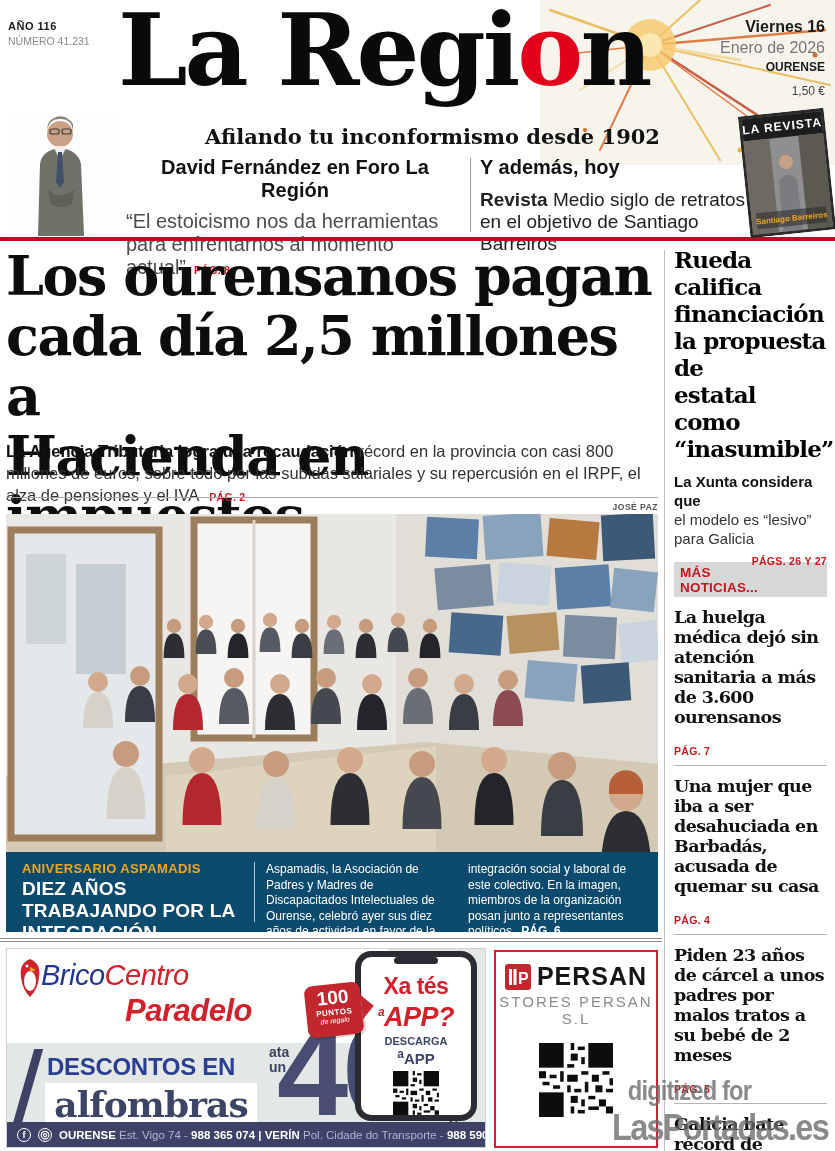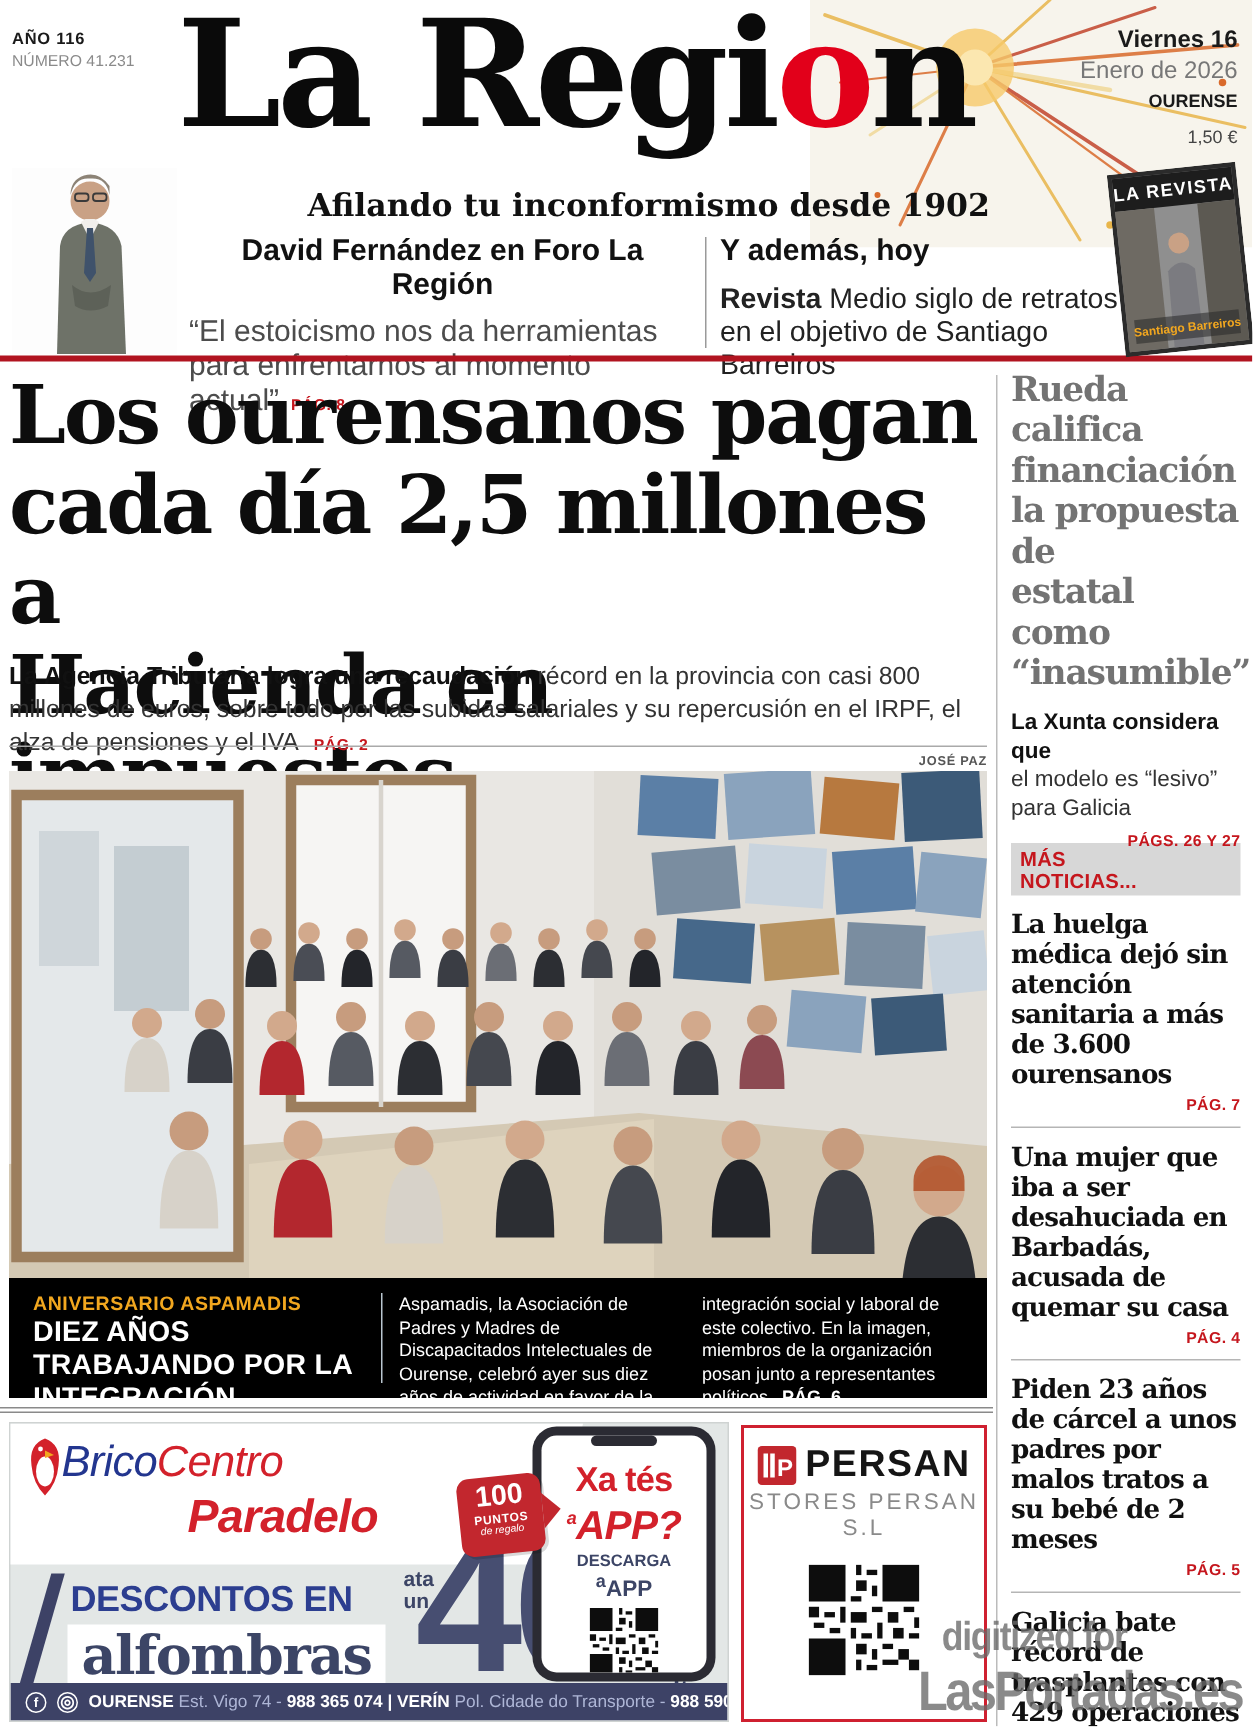--- a/index.html
+++ b/index.html
@@ -43,43 +43,43 @@
               font-weight:700; font-size:54px; line-height:60px; letter-spacing:-1.5px; color:#0d0d0d; }
   .headline span { display:block; }
   .deck { position:absolute; left:6px; top:440px; width:652px; font-size:16.5px; line-height:22px; color:#333; }
   .deck b { font-weight:800; color:#111; }
   .deck .pageref { margin-left:10px; }
   .lead-rule { position:absolute; left:6px; top:497px; width:652px; height:1px; background:#aaa; }
   .credit { position:absolute; left:6px; top:502px; width:652px; text-align:right; font-size:8.5px; color:#555; letter-spacing:.5px; font-weight:700; }
   .main-photo { position:absolute; left:6px; top:514px; width:652px; height:338px; background:#e9e7e3; }
 
   
-  .caption-bar { position:absolute; left:6px; top:852px; width:652px; height:80px; background:#000000; color:#fff; }
+  .caption-bar { position:absolute; left:6px; top:852px; width:652px; height:80px; background:#0c4a6e; color:#fff; }
   .cap-kicker { position:absolute; left:16px; top:9px; font-size:13px; font-weight:800; color:#f2a71f; letter-spacing:.4px; }
   .cap-title { position:absolute; left:16px; top:26px; width:222px; font-size:19px; font-weight:800; line-height:22px; letter-spacing:.2px; }
   .cap-div { position:absolute; left:248px; top:10px; width:1px; height:60px; background:#b9c6cf; }
   .cap-col1 { position:absolute; left:260px; top:10px; width:192px; font-size:12px; line-height:15.5px; }
   .cap-col2 { position:absolute; left:462px; top:10px; width:180px; font-size:12px; line-height:15.5px; }
   .cap-col2 .cap-page { font-weight:800; margin-left:6px; }
 
   .double-rule { position:absolute; left:0; top:938px; width:662px; height:4px; border-top:1.5px solid #8a8a8a; border-bottom:1.5px solid #8a8a8a; }
 
   
   .sidebar-div { position:absolute; left:664px; top:250px; width:1px; height:901px; background:#bbb; }
   .sidebar { position:absolute; left:674px; top:246px; width:153px; }
-  .sb-head { font-family:"DejaVu Serif","Liberation Serif",serif; font-weight:700; font-size:23px; line-height:27px; letter-spacing:-.8px; color:#737373; }
+  .sb-head { font-family:"DejaVu Serif","Liberation Serif",serif; font-weight:700; font-size:23px; line-height:27px; letter-spacing:-.8px; color:#000000; }
   .sb-head span { display:block; }
   .sb-sub { margin-top:10px; font-size:15px; line-height:19px; color:#333; }
   .sb-sub b { font-weight:800; color:#111; display:block; }
   .sb-sub .pageref { float:right; margin-top:4px; }
   .label-bar { margin-top:14px; background:#d7d7d7; color:#c5161d; font-size:13.5px; font-weight:800; padding:3px 6px 2px; letter-spacing:.2px; }
   .sb-item { margin-top:10px; border-bottom:1px solid #b5b5b5; padding-bottom:8px; }
   .sb-item:last-of-type { border-bottom:none; }
   .sb-item .h { font-family:"DejaVu Serif","Liberation Serif",serif; font-weight:700; font-size:17.5px; line-height:20px; letter-spacing:-.6px; color:#111; }
-  .sb-item .pageref { display:block; text-align:right; margin-top:4px; }
+  .sb-item .pageref { display:block; text-align:left; margin-top:18px; }
 
   
   .brico { position:absolute; left:6px; top:948px; width:480px; height:200px; background:#e3e7e6; overflow:hidden; border:1px solid #cfd3d2; }
   .brico .band { position:absolute; left:-30px; top:0; width:400px; height:94px; background:#fff; transform:skewX(-14deg); }
   .brico .logo { position:absolute; left:34px; top:10px; font-style:italic; font-weight:400; font-size:29px; letter-spacing:-.5px; }
   .brico .logo .b1 { color:#23368f; } .brico .logo .b2 { color:#d3212b; }
   .brico .logo2 { position:absolute; left:118px; top:44px; font-style:italic; font-weight:800; font-size:31px; color:#d3212b; letter-spacing:-.5px; }
   .penguin { position:absolute; left:8px; top:8px; width:30px; height:42px; }
   .brico .slash { position:absolute; left:14px; top:100px; width:9px; height:92px; background:#3d4266; transform:skewX(-16deg); }
   .brico .descontos { position:absolute; left:40px; top:104px; font-size:24px; font-weight:800; color:#2c3e90; letter-spacing:-.3px; }

